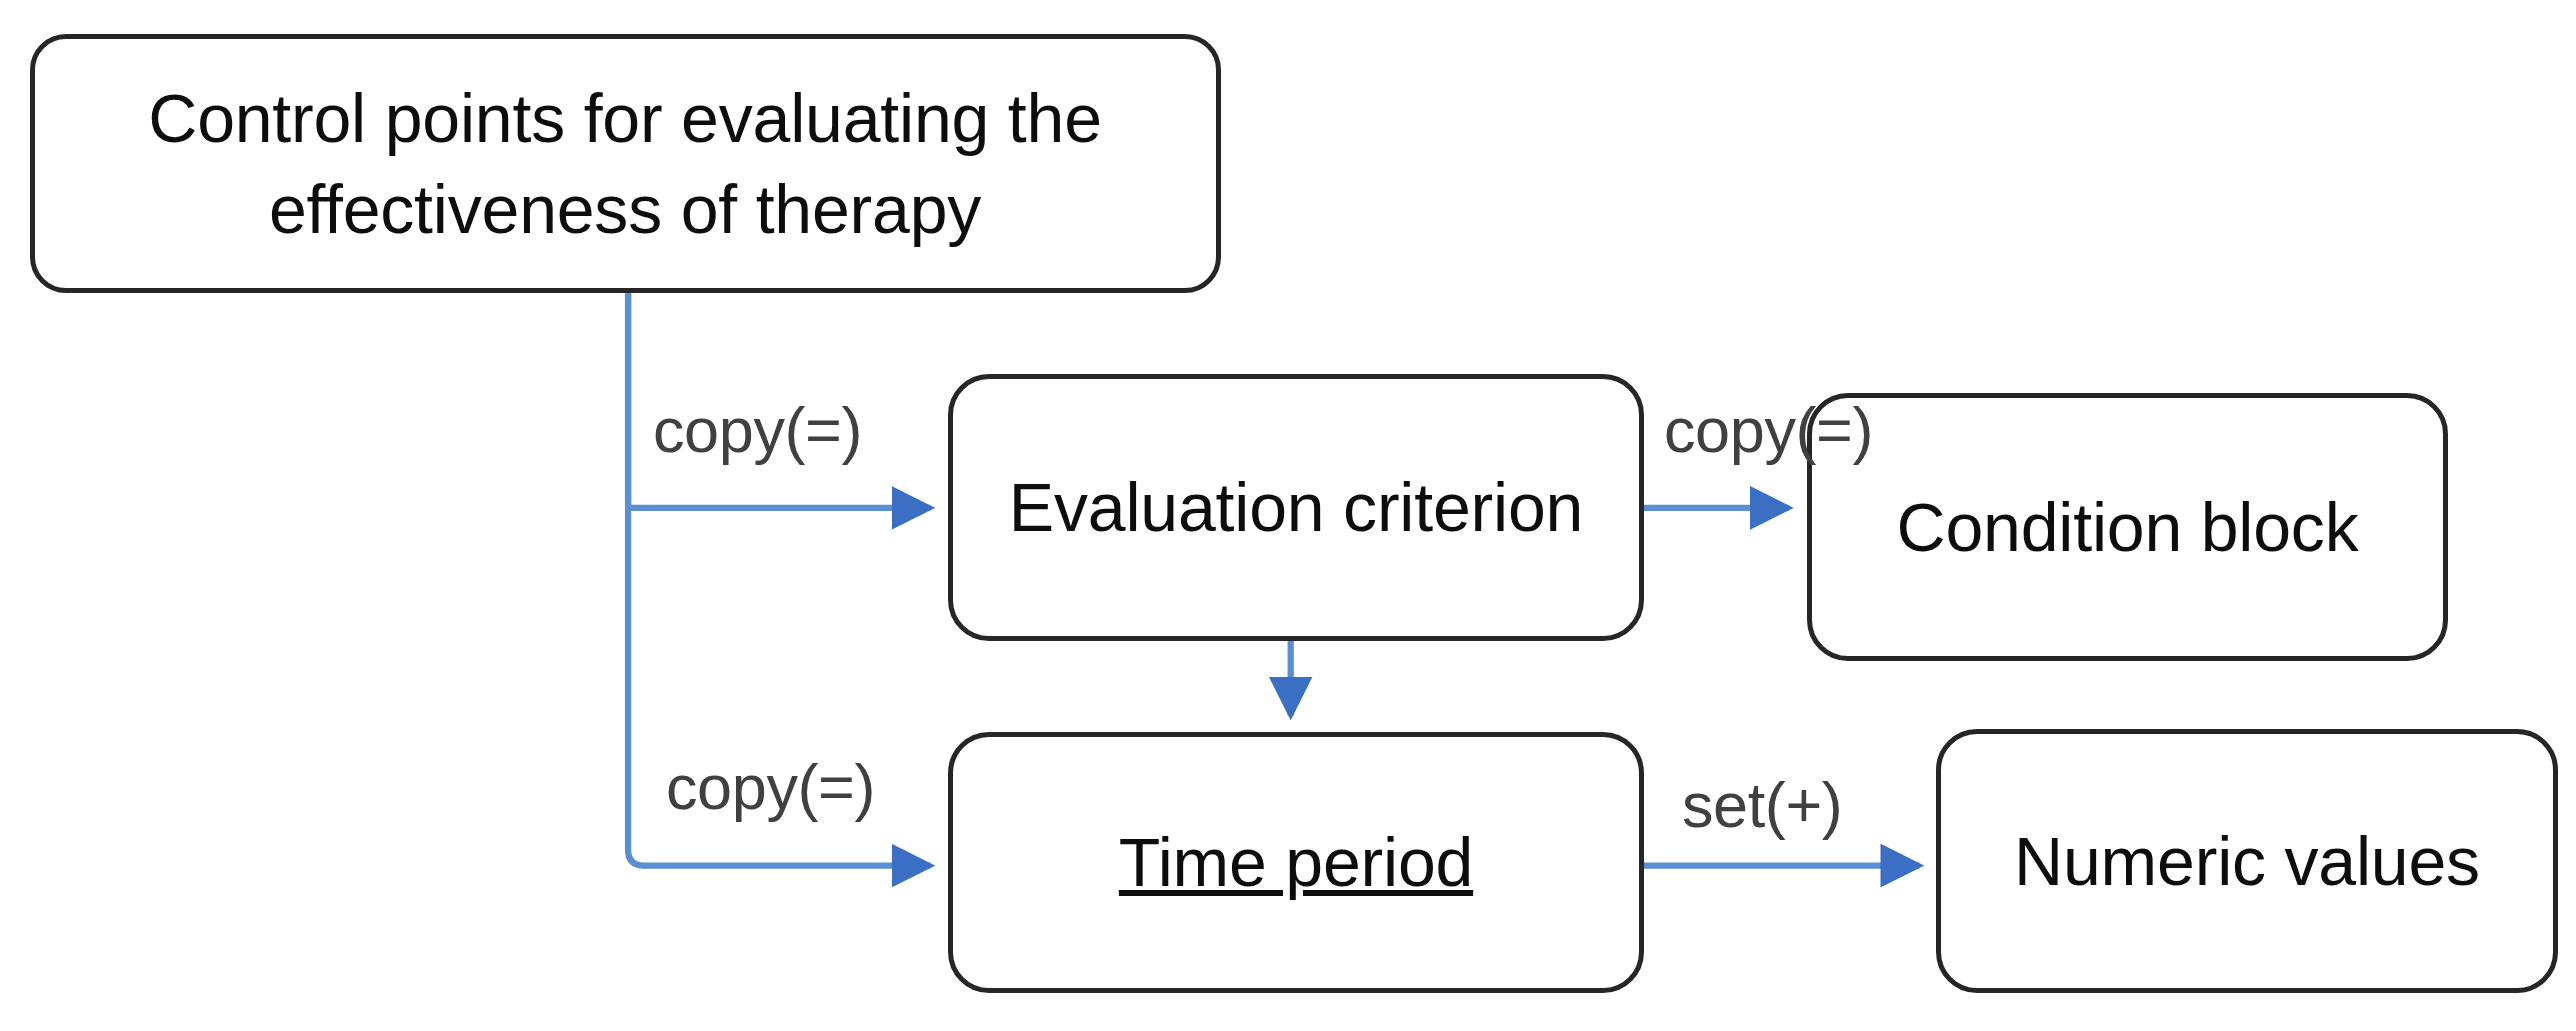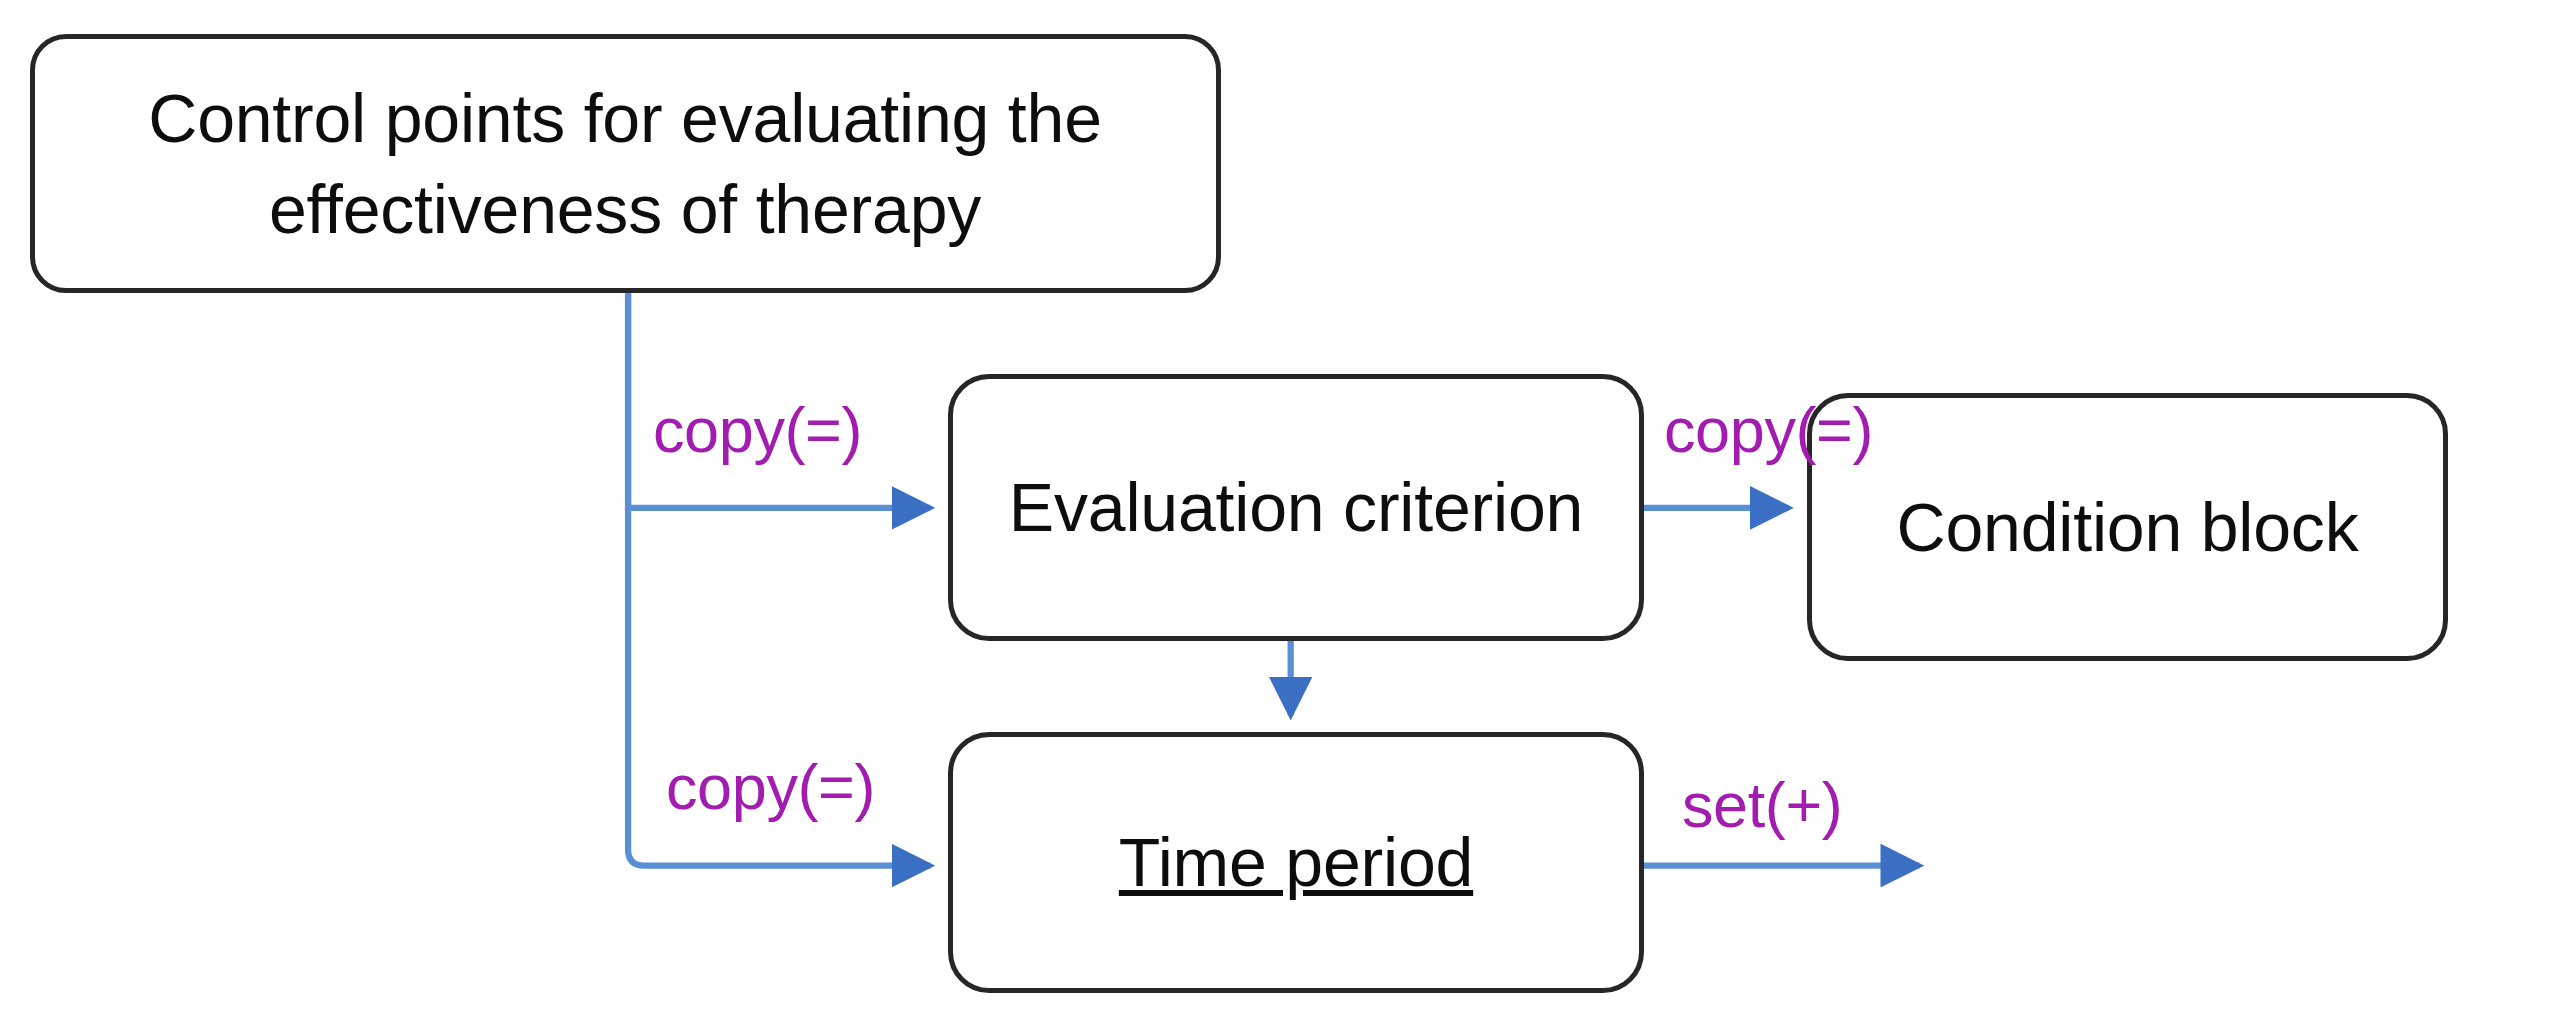--- a/index.html
+++ b/index.html
@@ -69,21 +69,21 @@
   #node-numeric-values {
     left: 1936px;
     top: 729px;
     width: 622px;
     height: 264px;
     font-size: 68px;
   }
   .edge-label {
     position: absolute;
     font-size: 63px;
-    color: #a21caf;
+    color: #404040;
     white-space: nowrap;
     letter-spacing: -0.4px;
   }
   #label-copy-1 { left: 653px; top: 394px; }
   #label-copy-2 { left: 1664px; top: 394px; }
   #label-copy-3 { left: 666px; top: 751px; }
   #label-set-1  { left: 1682px; top: 769px; }
   #connector-layer {
     position: absolute;
     left: 0;
@@ -128,20 +128,23 @@
   </div>
 
   <div class="node" id="node-condition-block">
     <span>Condition block</span>
   </div>
 
   <div class="node" id="node-time-period">
     <span>Time period</span>
   </div>
 
+  <div class="node" id="node-numeric-values">
+    <span>Numeric values</span>
+  </div>
 
   <div class="edge-label" id="label-copy-1">copy(=)</div>
 
   <div class="edge-label" id="label-copy-2">copy(=)</div>
 
   <div class="edge-label" id="label-copy-3">copy(=)</div>
 
   <div class="edge-label" id="label-set-1">set(+)</div>
 
 </div>

